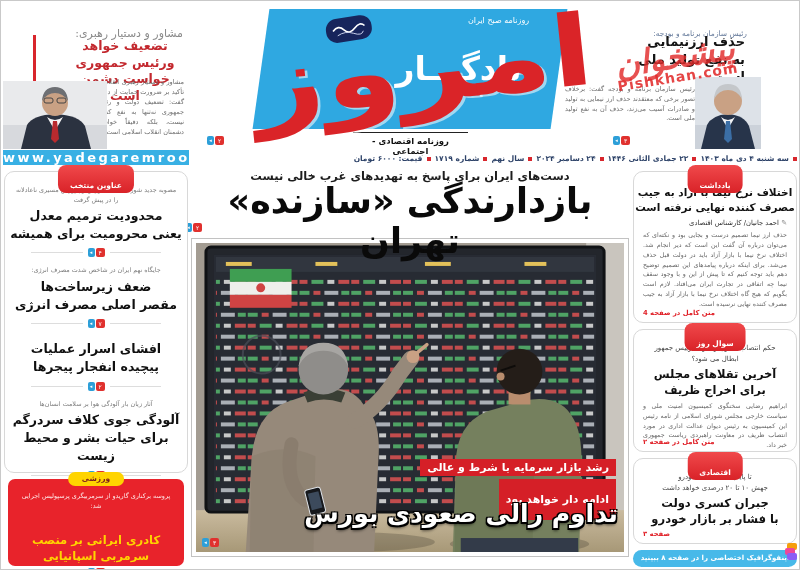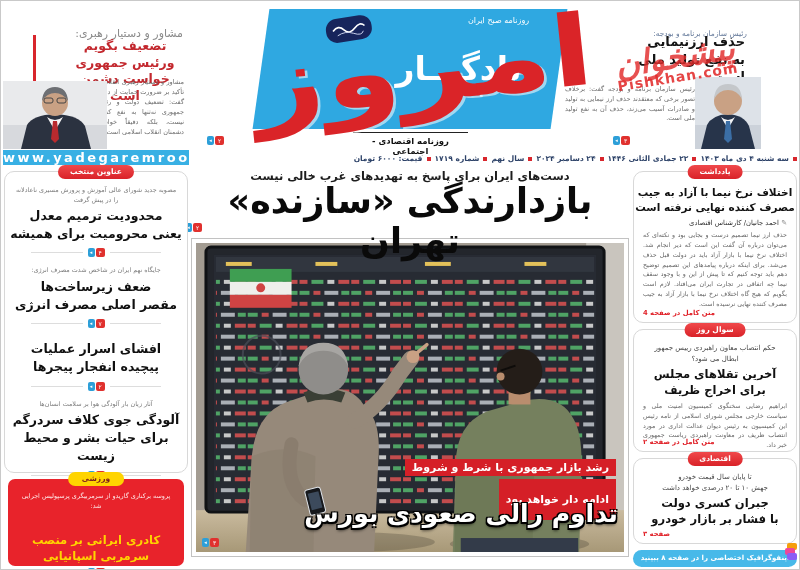--- a/index.html
+++ b/index.html
@@ -52,21 +52,21 @@
   .photo-inner svg { position:absolute; inset:0; width:100%; height:100%; }
   .photo-tag1 { position:absolute; top:216px; right:8px; background:#d51f27; color:#fff; font-size:11px; font-weight:bold; padding:2px 7px; z-index:3; }
   .photo-tag2 { position:absolute; top:236px; right:8px; background:#d51f27; color:#fff; font-size:11px; font-weight:bold; padding:14px 7px; z-index:3; }
   .photo-title { position:absolute; top:256px; right:6px; z-index:3; color:#fff; font-size:25px; font-weight:bold;
     text-shadow:-1.5px -1.5px 0 #000, 1.5px -1.5px 0 #000, -1.5px 1.5px 0 #000, 1.5px 1.5px 0 #000, 0 3px 3px rgba(0,0,0,.55); }
   .photo-marker { position:absolute; left:6px; bottom:5px; z-index:3; }
   
   .sbox { position:absolute; left:632px; width:164px; background:#fff; border:1px solid #d8d8d8; border-radius:10px; }
   .sbox .badge, .lbox .badge { position:absolute; top:-7px; right:50%; transform:translateX(50%);
     background:linear-gradient(#f0494b,#d92228); color:#fff; font-size:7.5px; font-weight:bold;
-    padding:2px 12px 3px; border-radius:8px; white-space:nowrap; }
+    padding:16px 12px 3px; border-radius:8px; white-space:nowrap; }
   .sbox .hl { margin-top:13px; text-align:center; font-size:10.5px; font-weight:bold; color:#111; line-height:1.45; }
   .sbox .byline { margin:4px 9px 0; font-size:6.8px; color:#2b2b2b; text-align:right; }
   .sbox .byline .pen { color:#888; font-size:7px; }
   .sbox .body { margin:3px 9px 0; font-size:6.3px; color:#666; line-height:1.55; text-align:justify; }
   .sbox .kick { margin-top:13px; text-align:center; font-size:7px; color:#444; line-height:1.5; }
   .sbox .hl2 { margin-top:2px; text-align:center; font-size:11.5px; font-weight:bold; color:#111; line-height:1.4; }
   .sbox .foot { position:absolute; bottom:5px; left:9px; color:#e01f26; font-size:6.8px; font-weight:bold; }
   .note-box { top:170px; height:152px; }
   .question-box { top:328px; height:123px; }
   .economy-box { top:457px; height:86px; }
@@ -99,21 +99,21 @@
 </style>
 </head>
 <body>
 
 <div class="page">
 
   <div class="story-left">
     <div class="red-rule"></div>
     <div class="kicker">مشاور و دستیار رهبری:</div>
     <div class="hl">
-      <div>تضعیف بگویم ورئیس جمهوری</div>
+      <div>تضعیف خواهد ورئیس جمهوری</div>
       <div>خواست دشمن است</div>
     </div>
     <div class="body">مشاور و دستیار رهبری انقلاب با تأکید بر ضرورت حمایت از دولت گفت: تضعیف دولت و رئیس جمهوری نه‌تنها به نفع کشور نیست، بلکه دقیقاً خواست دشمنان انقلاب اسلامی است.</div>
     <svg class="photo" viewBox="0 0 104 68" preserveAspectRatio="none">
       <rect width="104" height="68" fill="#e9eaec"></rect>
       <rect x="0" y="44" width="104" height="24" fill="#d7d9dd"></rect>
       <path d="M18,68 L24,44 Q30,34 52,33 Q76,34 82,45 L88,68 Z" fill="#2b3240"></path>
       <path d="M44,36 L52,50 L60,36 Q52,42 44,36" fill="#f4f4f4"></path>
       <path d="M50,40 L54,40 L56,58 L52,62 L48,58 Z" fill="#b92a2e"></path>
       <circle cx="52" cy="22" r="13" fill="#c9a184"></circle>
@@ -248,21 +248,21 @@
         <g>
           <path d="M258,310 L261,222 Q261,182 292,169 L330,158 Q366,151 379,176 Q389,192 387,232 L385,310 Z" fill="#75805e"></path>
           <path d="M261,225 Q300,212 340,222 L338,310 L260,310 Z" fill="#697454" opacity="0.6"></path>
           <rect x="266" y="296" width="118" height="14" fill="#333b49"></rect>
           <rect x="314" y="148" width="22" height="14" fill="#b98d6e"></rect>
           <circle cx="325" cy="129" r="23" fill="#241d18"></circle>
           <circle cx="306" cy="134" r="4" fill="#b98d6e"></circle>
           <path d="M306,128 L321,123" stroke="#0e0c0a" stroke-width="2"></path>
         </g>
       </svg>
-      <div class="photo-tag1">رشد بازار جمهوری با شرط و شروط</div>
+      <div class="photo-tag1">رشد بازار سرمایه با شرط و عالی</div>
       <div class="photo-tag2">ادامه دار خواهد بود</div>
       <div class="photo-title">تداوم رالی صعودی بورس</div>
       <span class="marker photo-marker">
         <span class="m-red">۳</span>
           <span class="m-blue">◂</span>
       </span>
     </div>
   </div>
 
   <div class="sbox note-box">

